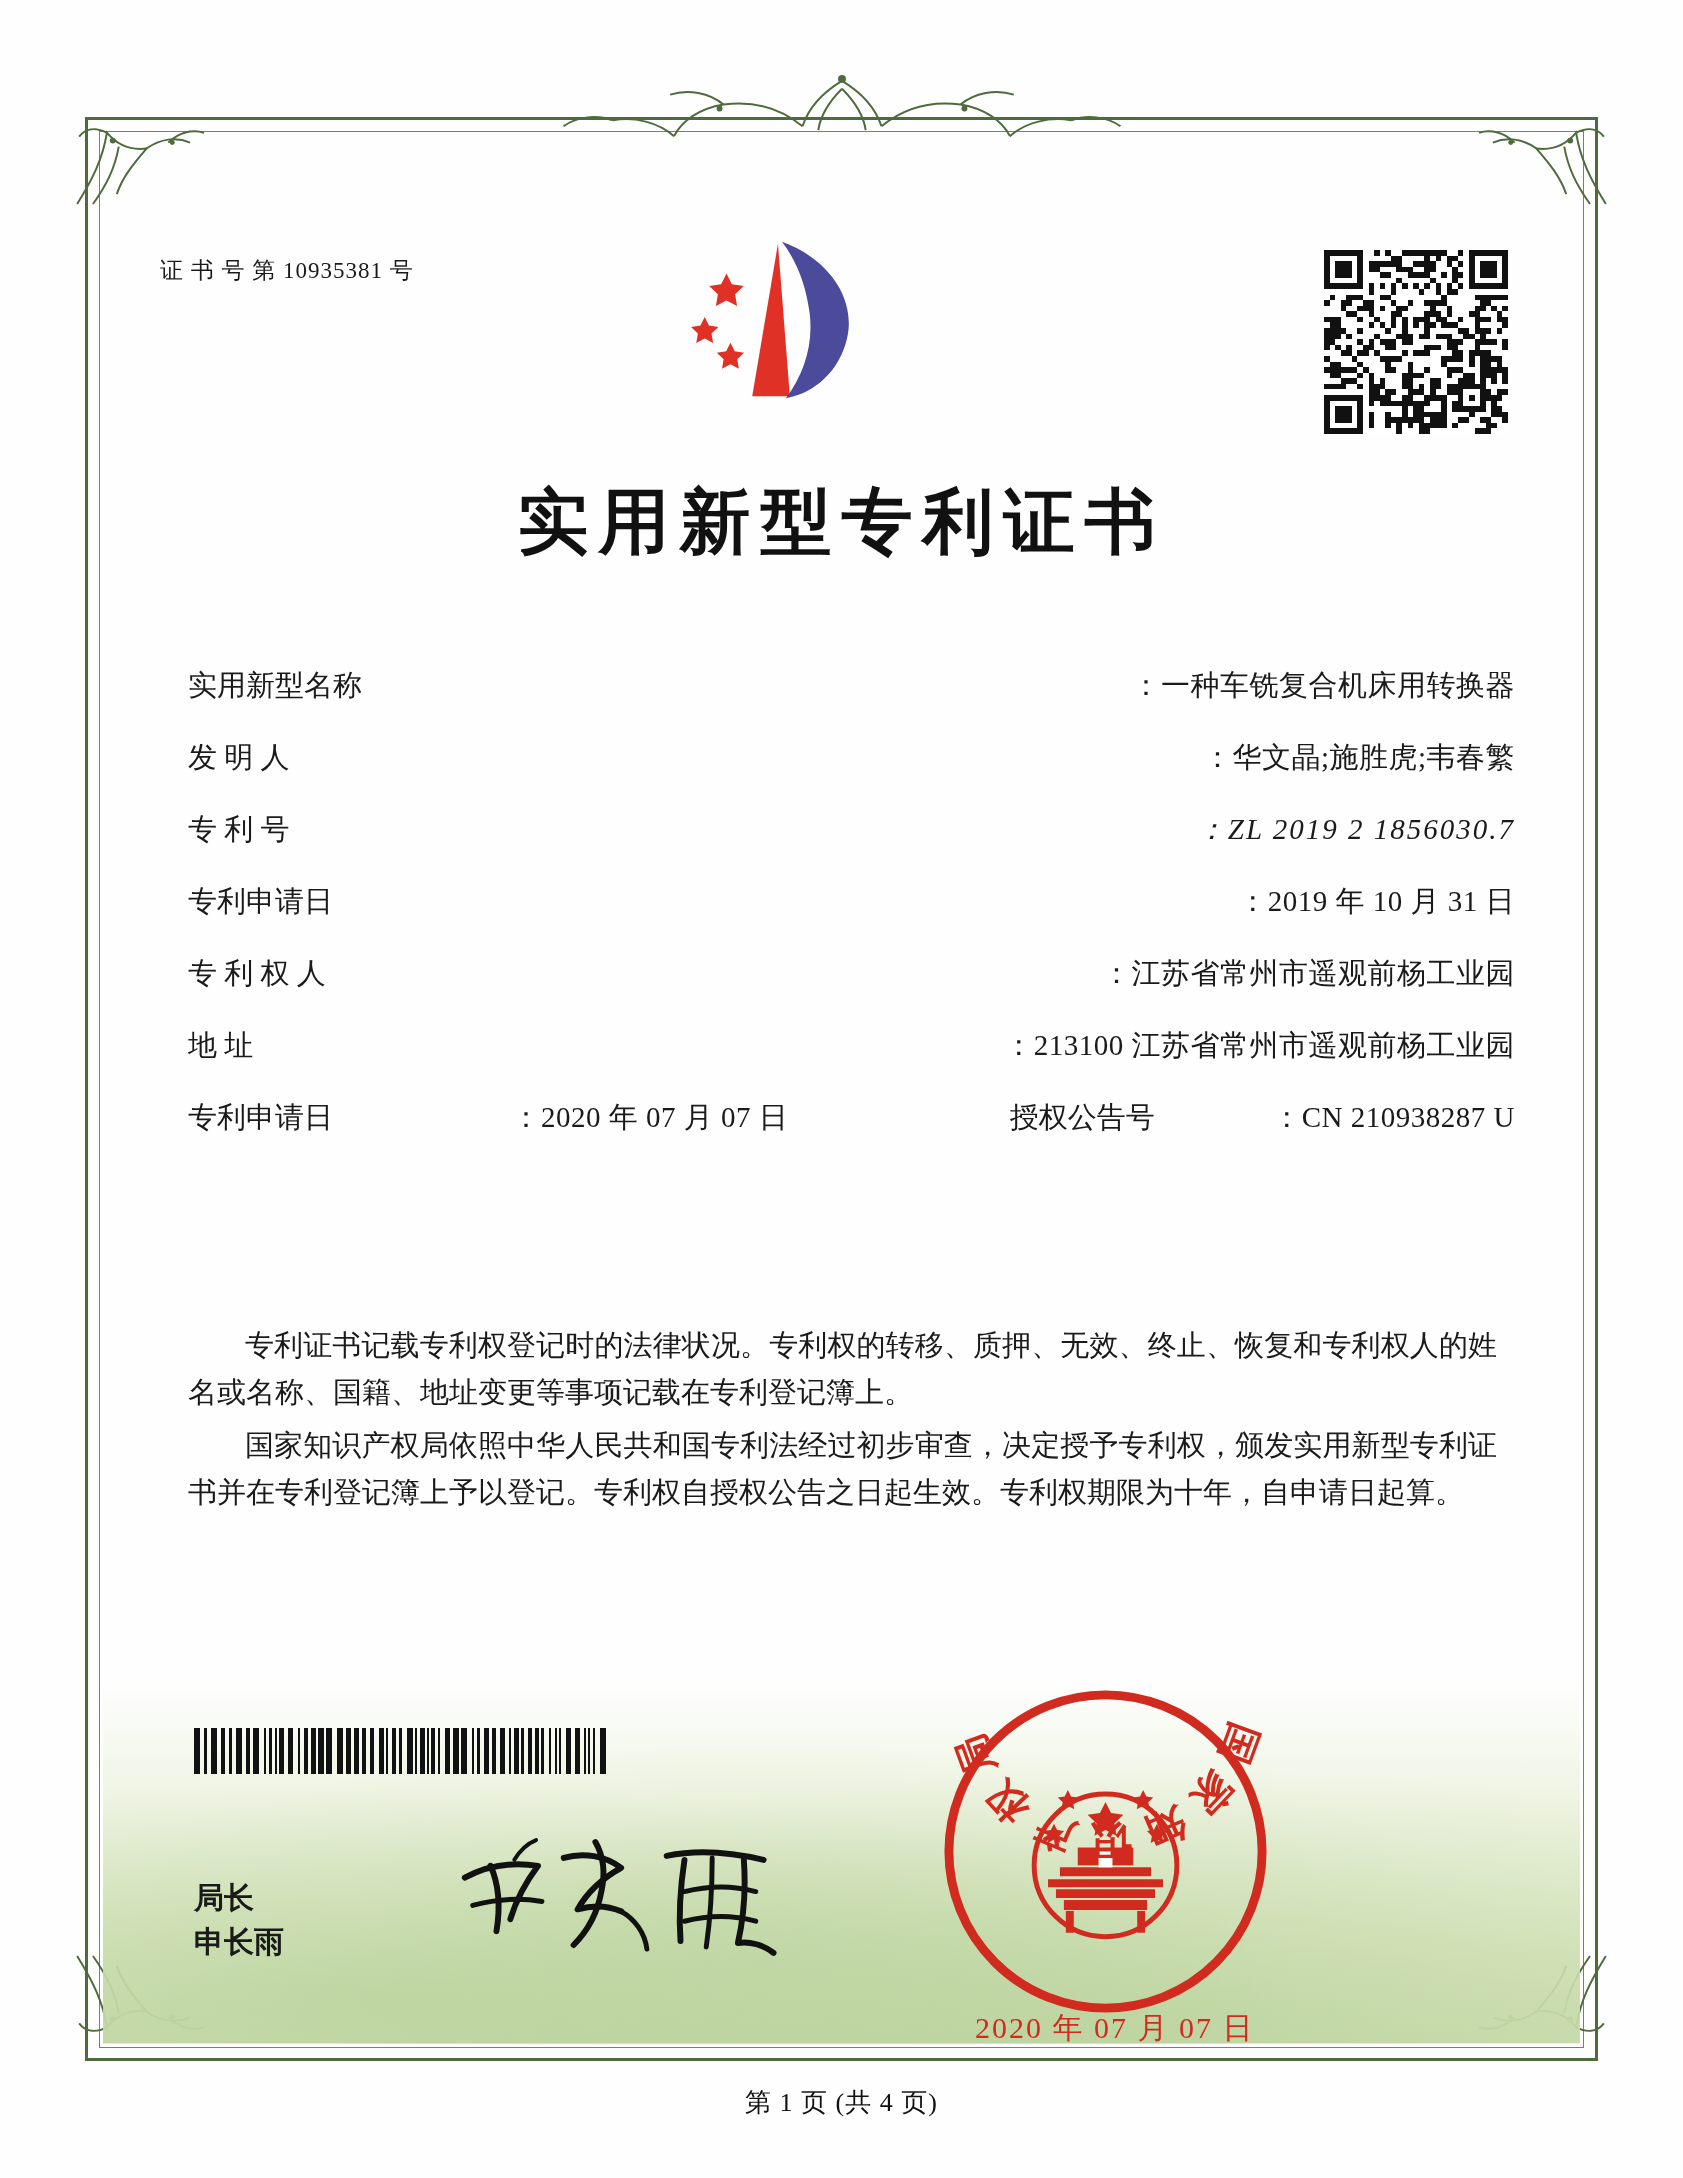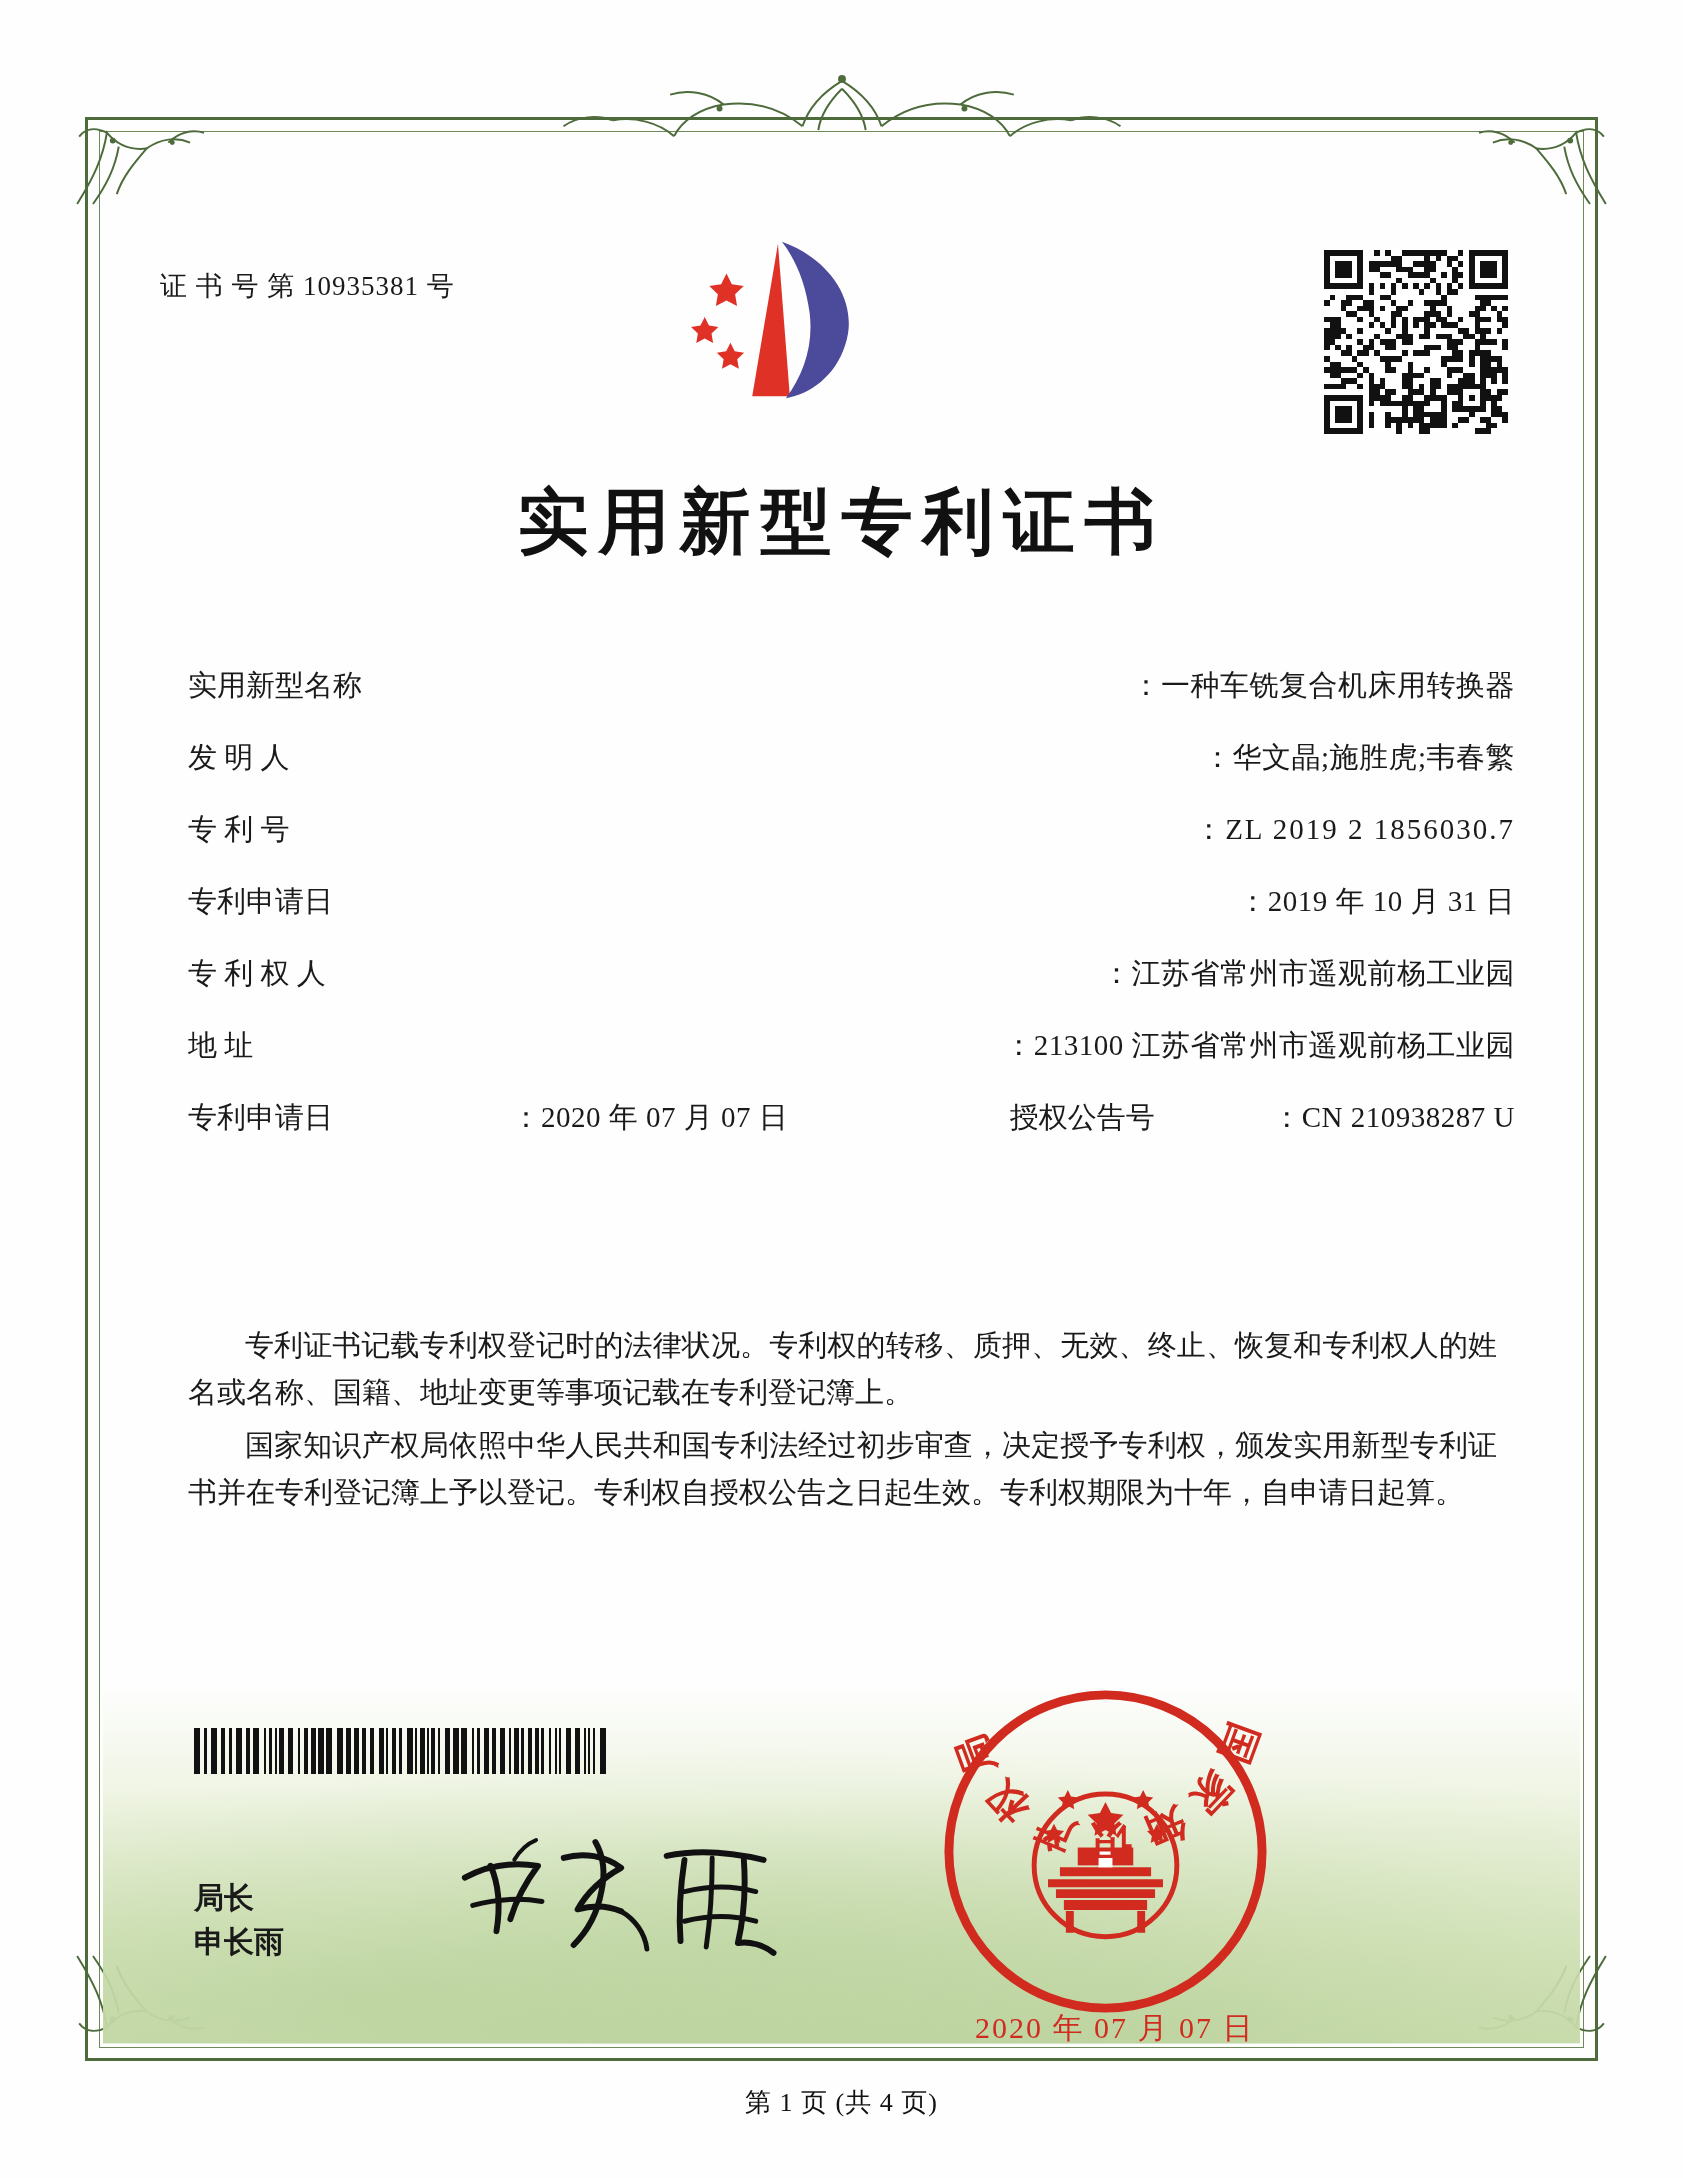--- a/index.html
+++ b/index.html
@@ -85,22 +85,22 @@
     background:
       radial-gradient(ellipse at 18% 85%, rgba(170,200,140,0.45) 0%, rgba(170,200,140,0) 55%),
       radial-gradient(ellipse at 72% 95%, rgba(170,200,140,0.40) 0%, rgba(170,200,140,0) 60%),
       radial-gradient(ellipse at 45% 70%, rgba(185,210,155,0.30) 0%, rgba(185,210,155,0) 65%);
   }
 
   
   .cert-no {
     position: absolute;
     left: 160px;
-    top: 268px;
-    font-size: 27px;
+    top: 255px;
+    font-size: 23px;
     letter-spacing: 1px;
     white-space: nowrap;
   }
 
   .logo {
     position: absolute;
     left: 665px;
     top: 226px;
     width: 218px;
     height: 198px;
@@ -148,20 +148,21 @@
   .field-label {
     width: 206px;
     display: inline-block;
     letter-spacing: 0px;
   }
   .field-value {
     letter-spacing: 0.5px;
   }
   .field-value.mono-ish {
     letter-spacing: 2px;
+    font-style: italic;
   }
   .field-row.inline-two .field-label2 {
     margin-left: 104px;
     margin-right: 0;
   }
 
   
   .paras {
     position: absolute;
     left: 188px;

